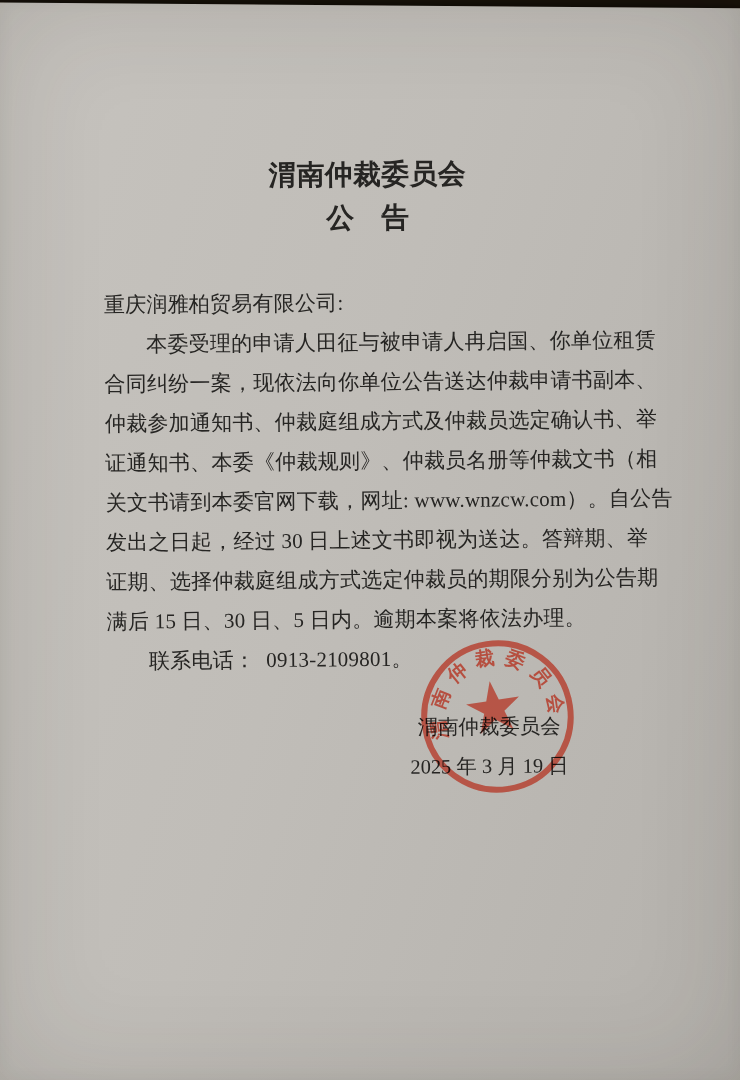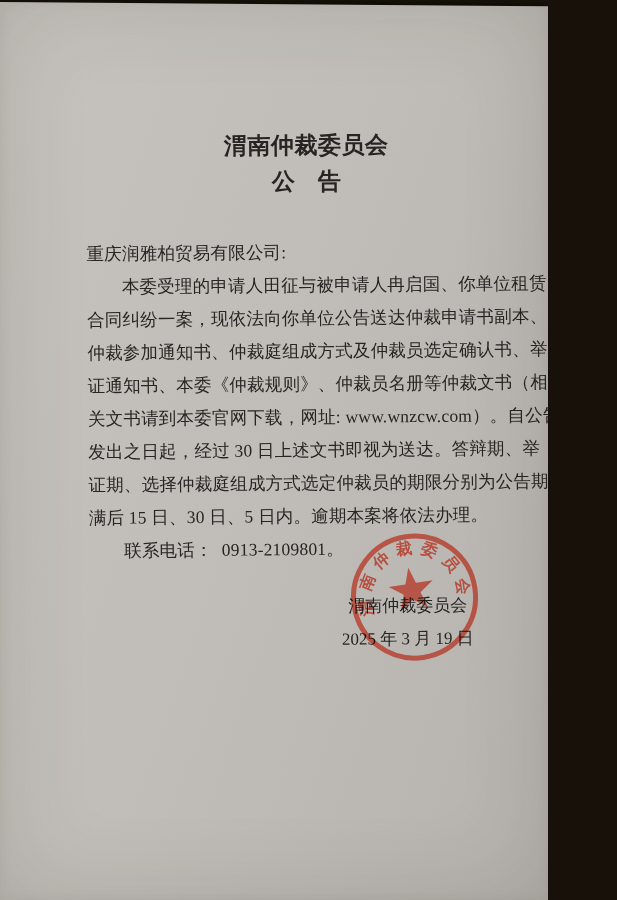--- a/index.html
+++ b/index.html
@@ -4,21 +4,21 @@
 <style>
   html, body {
     margin: 0; padding: 0;
     width: 617px; height: 900px;
     font-family: "Liberation Serif", "DejaVu Serif", serif;
     background: #17110a;
     overflow: hidden;
   }
   .photo {
     position: relative;
-    width: 548px; height: 900px;
+    width: 617px; height: 900px;
     background: var(--backdrop, #17110a);
     overflow: hidden;
   }
   .paper {
     position: absolute;
     left: -8px; top: 2px;
     width: 640px; height: 920px;
     background: linear-gradient(108deg, #c6c3be 0%, var(--paper, #c0bdb8) 45%, #b4b1ac 100%);
     transform: rotate(0.45deg);
     transform-origin: left top;

